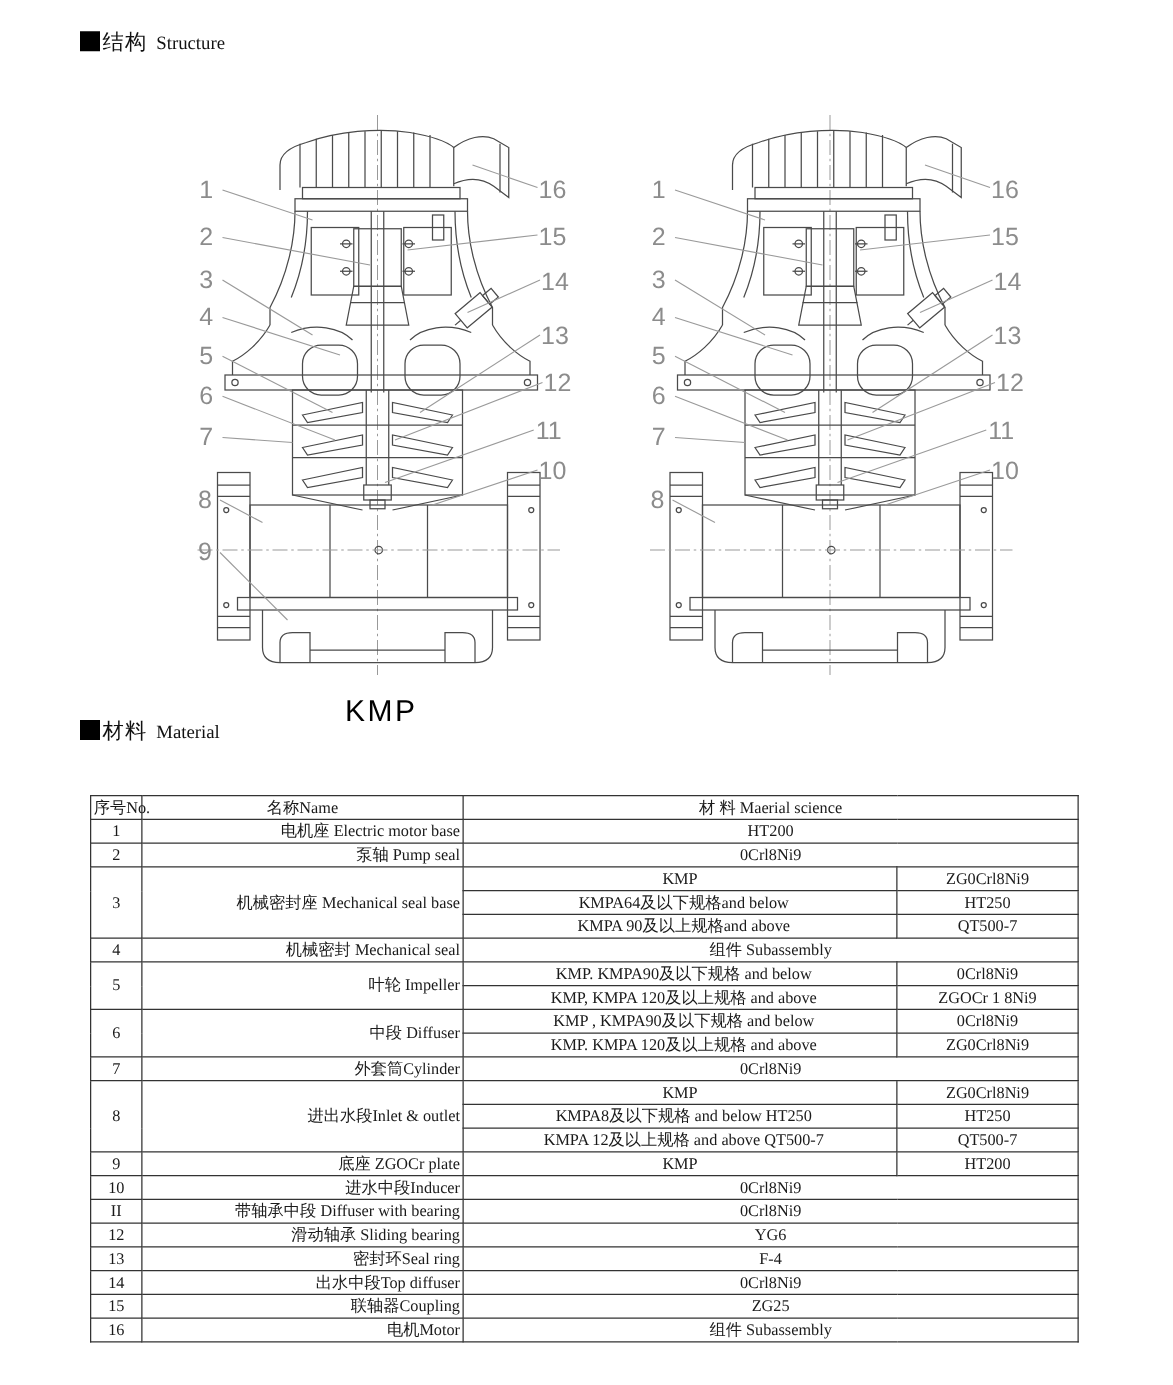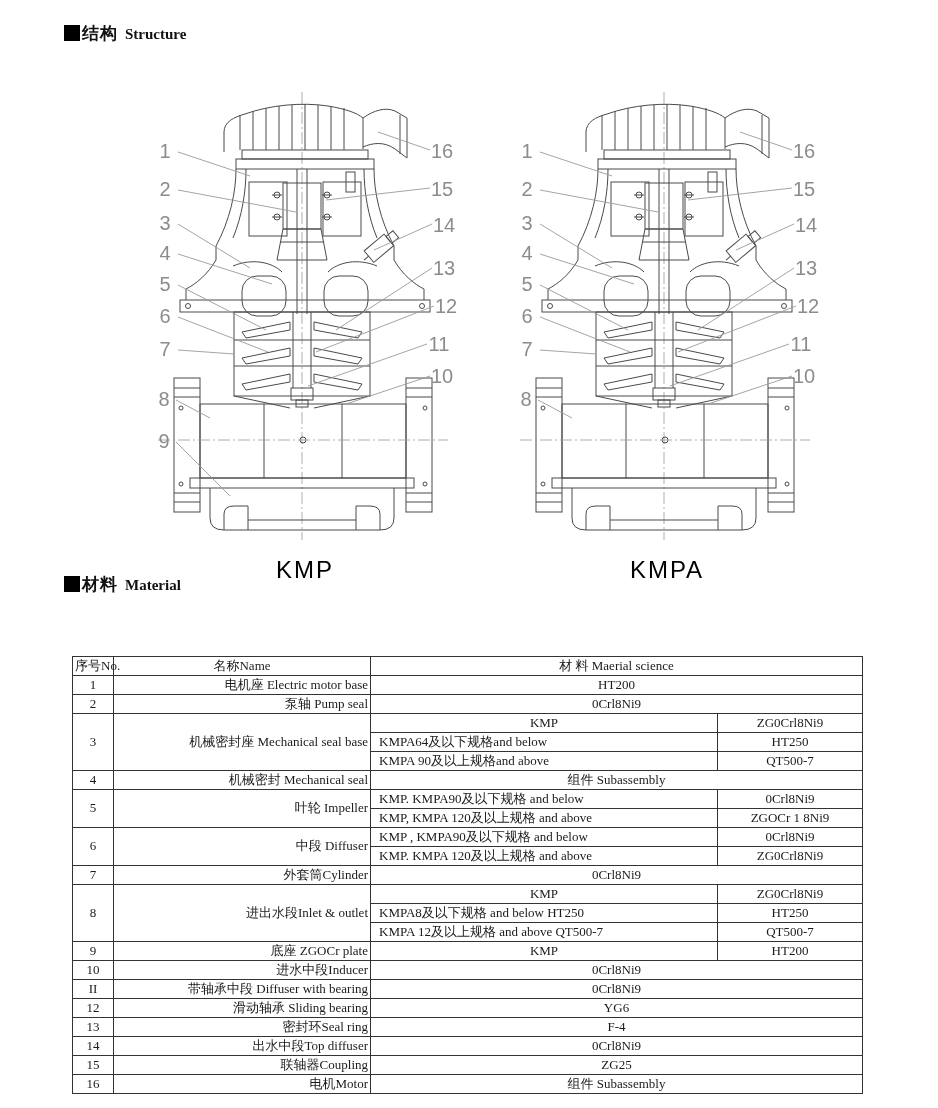--- a/index.html
+++ b/index.html
@@ -4,41 +4,41 @@
 <style>
   html,body{margin:0;padding:0;background:#ffffff;}
   body{
     position:relative;
     width:938px;height:1108px;
     font-family:"Liberation Serif","DejaVu Serif",serif;
     color:#111;
     overflow:hidden;
   }
   
-  .sec{position:absolute;left:64px;font-size:16px;white-space:nowrap;font-weight:bold;}
+  .sec{position:absolute;left:64px;font-size:16px;white-space:nowrap;}
   .sec .sq{display:inline-block;width:16px;height:16px;background:#000;vertical-align:-2px;margin-right:2px;}
   .sec .zh{font-size:17px;letter-spacing:1px;}
   .sec .en{font-size:15px;margin-left:7px;}
   
   .diagram{position:absolute;width:310px;}
   .diagram svg{display:block;}
   .pump-lines{stroke:#4a4a4a;fill:none;stroke-width:1;}
   .cl{stroke:#999;stroke-width:.8;stroke-dasharray:12 3 2 3;}
   .leader{stroke:#9a9a9a;stroke-width:.9;fill:none;}
   .callout-num{font-family:"Liberation Sans","DejaVu Sans",sans-serif;font-size:20px;fill:#8c8c8c;text-anchor:middle;}
   .caption{margin-top:10px;text-align:center;font-family:"Liberation Sans","DejaVu Sans",sans-serif;
            font-size:24px;font-weight:500;letter-spacing:2px;color:#000;}
   
-  .mat-table{position:absolute;left:72px;top:636px;border-collapse:collapse;table-layout:fixed;width:790px;margin-top:20px;}
+  .mat-table{position:absolute;left:72px;top:636px;border-collapse:collapse;table-layout:fixed;width:790px;}
   .mat-table td{border:1px solid #333;font-size:13px;height:18px;line-height:1.1;
                 padding:0 2px;white-space:nowrap;overflow:visible;color:#1a1a1a;}
   .mat-table tr{height:19px;}
   .c{text-align:center;}
   .nm{text-align:right;padding-left:14px !important;}
-  .cond{text-align:left;padding-left:8px !important;}
+  .cond{text-align:center;padding-left:8px !important;}
   .hdr td{text-align:center;}
 </style>
 </head>
 <body>
 
 <svg width="0" height="0" style="position:absolute" aria-hidden="true">
 <defs>
 <symbol id="pump-sym" viewBox="0 0 310 458">
   <line class="cl" x1="152" y1="4" x2="152" y2="452"></line>
   <g class="pump-lines">
@@ -225,21 +225,20 @@
       <text class="callout-num" x="14" y="318">8</text>
       <text class="callout-num" x="292" y="70">16</text>
       <text class="callout-num" x="292" y="108">15</text>
       <text class="callout-num" x="294" y="144">14</text>
       <text class="callout-num" x="294" y="187">13</text>
       <text class="callout-num" x="296" y="225">12</text>
       <text class="callout-num" x="289" y="263">11</text>
       <text class="callout-num" x="292" y="295">10</text>
     </g>
   </svg>
-  <div class="caption">KMPA</div>
 </div>
 
 <div class="sec" style="top:573px">
   <span class="sq"></span><span class="zh">材料</span><span class="en">Material</span>
 </div>
 
 <table class="mat-table">
   <colgroup>
       <col style="width:41px">
       <col style="width:257px">

